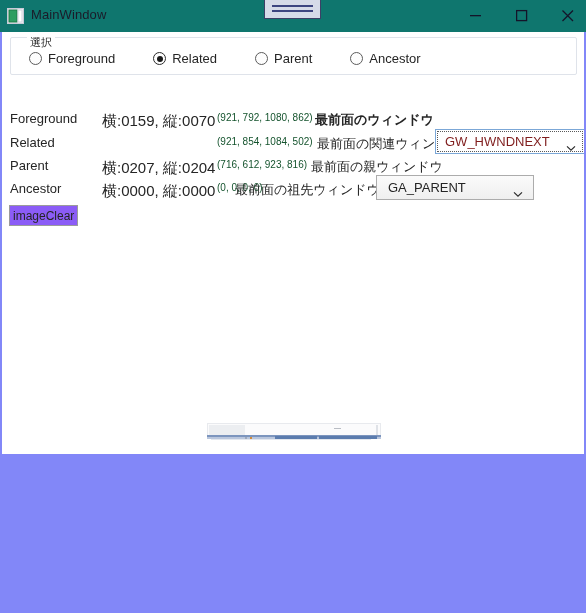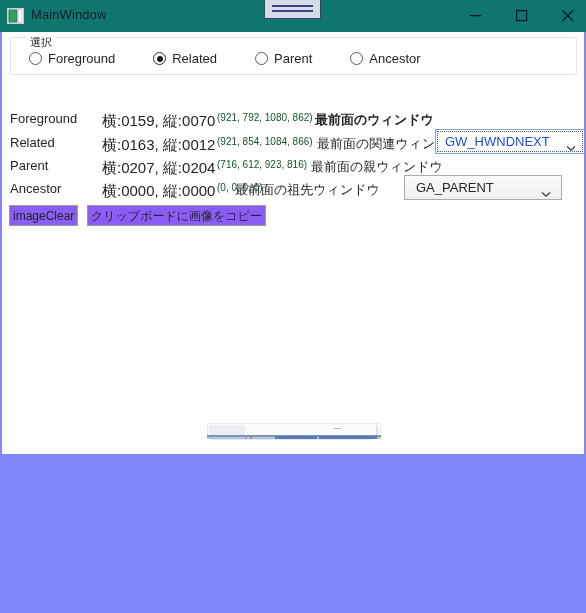--- a/index.html
+++ b/index.html
@@ -195,36 +195,35 @@
     background: #ffffff;
     border: 1px solid #7ba7d7;
     outline: 1px dotted #5a5a5a;
     outline-offset: -3px;
     cursor: default;
   }
   #combo-related .combo-text {
     position: absolute;
     left: 9px; top: 4px;
     font-size: 13px;
-    color: #1d4ed8;
+    color: #7f1d1d;
     white-space: nowrap;
   }
   #combo-related .combo-arrow {
     position: absolute;
     right: 8px; top: 8px;
   }
   #combo-ancestor {
     position: absolute;
     left: 374px; top: 143px;
     width: 158px; height: 25px;
     box-sizing: border-box;
     background: linear-gradient(#fbfbfb, #efefef);
     border: 1px solid #acacac;
     cursor: default;
-    margin-left: 28px;
   }
   #combo-ancestor .combo-text {
     position: absolute;
     left: 11px; top: 4px;
     font-size: 13px;
     color: #252525;
     white-space: nowrap;
   }
   #combo-ancestor .combo-arrow {
     position: absolute;
@@ -389,22 +388,21 @@
 
     <div class="info-row" id="row-0">
       <span class="col-name">Foreground</span>
       <span class="col-size">横:0159, 縦:0070</span>
       <span class="col-rect">(921, 792, 1080, 862)</span>
       <span class="col-desc" id="desc-0">最前面のウィンドウ</span>
     </div>
 
     <div class="info-row" id="row-1">
       <span class="col-name">Related</span>
-      <span class="col-size">横:0163, 縦:0012</span>
-      <span class="col-rect">(921, 854, 1084, 866)</span>
+      <span class="col-rect">(921, 854, 1084, 502)</span>
       <span class="col-desc" id="desc-1">最前面の関連ウィンドウ</span>
     </div>
 
     <div class="info-row" id="row-2">
       <span class="col-name">Parent</span>
       <span class="col-size">横:0207, 縦:0204</span>
       <span class="col-rect">(716, 612, 923, 816)</span>
       <span class="col-desc" id="desc-2">最前面の親ウィンドウ</span>
     </div>
 
@@ -427,21 +425,20 @@
     <div id="combo-ancestor">
       <span class="combo-text">GA_PARENT</span>
       <span class="combo-arrow">
         <svg width="10" height="7" viewBox="0 0 10 7">
           <path d="M1 1.4 L5 5.2 L9 1.4" stroke="#2b2b2b" stroke-width="1.2" fill="none"></path>
         </svg>
       </span>
     </div>
 
     <button class="flat-btn" id="btn-image-clear">imageClear</button>
-    <button class="flat-btn" id="btn-copy-clipboard">クリップボードに画像をコピー</button>
 
     <div id="thumb">
       <div class="t-body">
         <div class="t-tab"></div>
         <div class="t-dash"></div>
         <div class="t-right"></div>
       </div>
       <div class="t-bar"></div>
       <div class="t-bar2"></div>
       <div class="t-seg t-seg1"></div>

